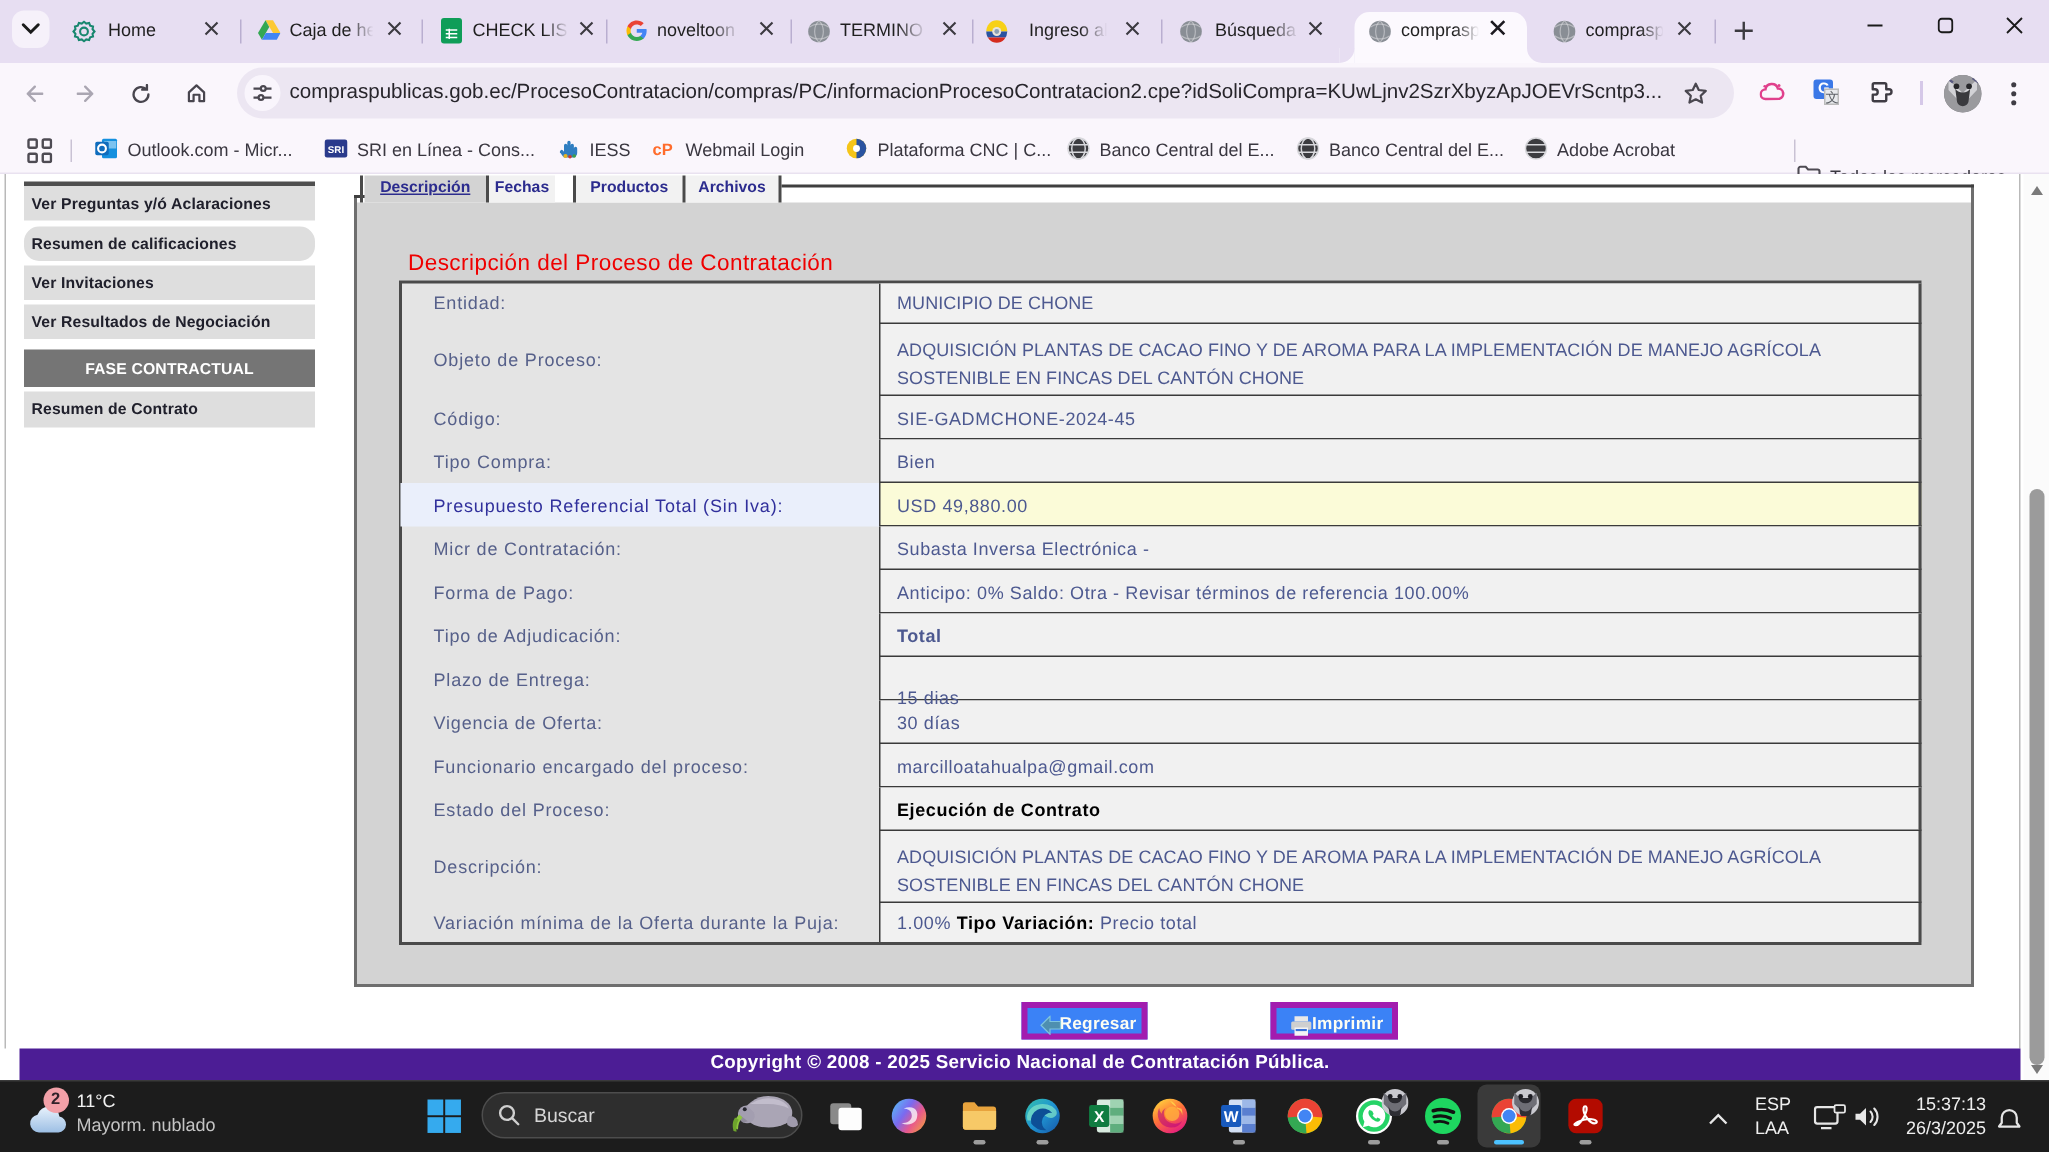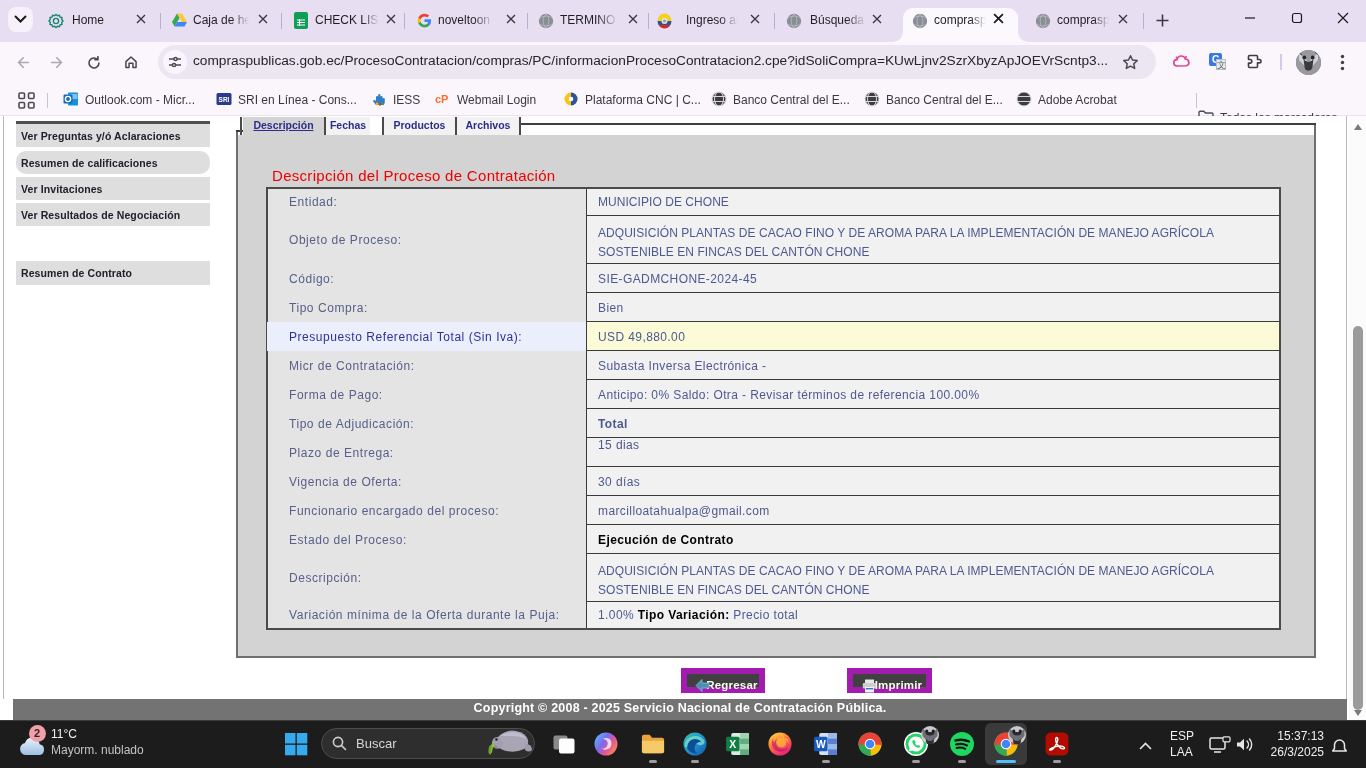--- a/index.html
+++ b/index.html
@@ -43,23 +43,23 @@
 
   #ptitle { left:272px; top:167px; font-size:15px; color:#ef0000; letter-spacing:0.3px; }
 
   
   #tbl { left:266px; top:187px; width:1015px; height:443px; border:2px solid #4a4a4a; background:#e4e4e4; }
   .vcell { position:absolute; left:586px; width:695px; background:#f1f1f1; border-bottom:1px solid #3a3a3a; border-left:1px solid #3a3a3a; border-right:2px solid #4a4a4a; }
   .lbl { position:absolute; left:289px; font-size:12px; color:#56608a; letter-spacing:0.55px; white-space:nowrap; }
   .val { position:absolute; left:598px; font-size:12px; color:#4d5990; letter-spacing:0.4px; white-space:nowrap; }
 
   
-  .btn { position:absolute; top:668px; height:25px; background:#404040; border:6px solid #a21caf; color:#fdfdf2; font-size:11.5px; font-weight:bold; text-align:center; line-height:23px; letter-spacing:0.2px; }
-
-  #footer { left:13px; top:699px; width:1334px; height:33px; background:#737373; color:#fff; font-size:12.5px; font-weight:bold; text-align:center; line-height:19px; letter-spacing:0.2px; }
+  .btn { position:absolute; top:668px; height:25px; background:#3b82f6; border:4px solid #a21caf; color:#fdfdf2; font-size:11.5px; font-weight:bold; text-align:center; line-height:23px; letter-spacing:0.2px; }
+
+  #footer { left:13px; top:699px; width:1334px; height:33px; background:#4c1d95; color:#fff; font-size:12.5px; font-weight:bold; text-align:center; line-height:19px; letter-spacing:0.2px; }
 
   
   #sbar { left:1349px; top:116px; width:17px; height:604px; background:#fbfbfb; }
   #sthumb { left:1353px; top:326px; width:10px; height:384px; background:#9b9b9b; border-radius:5px; }
 
   
   #taskbar { left:0; top:720px; width:1366px; height:48px; background:#1c1c1c; border-top:1px solid #3a3a3a; }
   .tbic { position:absolute; top:731px; width:26px; height:26px; }
   .dash { position:absolute; top:760px; width:8px; height:3px; border-radius:2px; background:#9d9d9d; }
 </style>
@@ -362,20 +362,23 @@
     </div>
   <div class="side" style="top:151px;height:23px;border-radius:10px;">
       <span>Resumen de calificaciones</span>
     </div>
   <div class="side" style="top:177px;height:23px;">
       <span>Ver Invitaciones</span>
     </div>
   <div class="side" style="top:203px;height:23px;">
       <span>Ver Resultados de Negociación</span>
     </div>
+  <div class="side" style="top:233px;height:25px;background:#757575;color:#fff;text-align:center;">
+      <span style="left:0;right:0;">FASE CONTRACTUAL</span>
+    </div>
   <div class="side" style="top:261px;height:24px;">
       <span>Resumen de Contrato</span>
     </div>
 
   <div class="abs" id="panel"></div>
   <div class="abs" id="paneltopline"></div>
   <div class="abs" id="panelfill"></div>
   <div class="abs" id="panelleft"></div>
   <div class="abs" id="panelseg"></div>
 
@@ -426,21 +429,21 @@
     <div class="lbl" style="top:608px;">Variación mínima de la Oferta durante la Puja:</div>
 
     <div class="val" style="top:195px;letter-spacing:0.05px;">MUNICIPIO DE CHONE</div>
     <div class="val" style="top:224px;white-space:normal;width:640px;line-height:18.5px;letter-spacing:0.05px;">ADQUISICIÓN PLANTAS DE CACAO FINO Y DE AROMA PARA LA IMPLEMENTACIÓN DE MANEJO AGRÍCOLA SOSTENIBLE EN FINCAS DEL CANTÓN CHONE</div>
     <div class="val" style="top:272px;">SIE-GADMCHONE-2024-45</div>
     <div class="val" style="top:301px;">Bien</div>
     <div class="val" style="top:330px;">USD 49,880.00</div>
     <div class="val" style="top:359px;">Subasta Inversa Electrónica -</div>
     <div class="val" style="top:388px;">Anticipo: 0% Saldo: Otra - Revisar términos de referencia 100.00%</div>
     <div class="val" style="top:417px;font-weight:bold;">Total</div>
-    <div class="val" style="top:438px;">15 dias</div>
+    <div class="val" style="top:458px;">15 dias</div>
     <div class="val" style="top:475px;">30 días</div>
     <div class="val" style="top:504px;">marcilloatahualpa@gmail.com</div>
     <div class="val" style="top:533px;color:#000;font-weight:bold;">Ejecución de Contrato</div>
     <div class="val" style="top:562px;white-space:normal;width:640px;line-height:18.5px;letter-spacing:0.05px;">ADQUISICIÓN PLANTAS DE CACAO FINO Y DE AROMA PARA LA IMPLEMENTACIÓN DE MANEJO AGRÍCOLA SOSTENIBLE EN FINCAS DEL CANTÓN CHONE</div>
     <div class="val" style="top:608px;">1.00% <b style="color:#000;">Tipo Variación:</b> Precio total</div>
   </div>
 
   <div class="btn" style="left:681px;width:84px;">
     <svg style="position:absolute;left:8px;top:5px" width="15" height="13" viewBox="0 0 15 13">
         <path d="M7 0.5 L1 6.5 L7 12.5 V9 H14 V4 H7 Z" fill="#4e8fb0" stroke="#7fc4de" stroke-width="0.8"></path>

